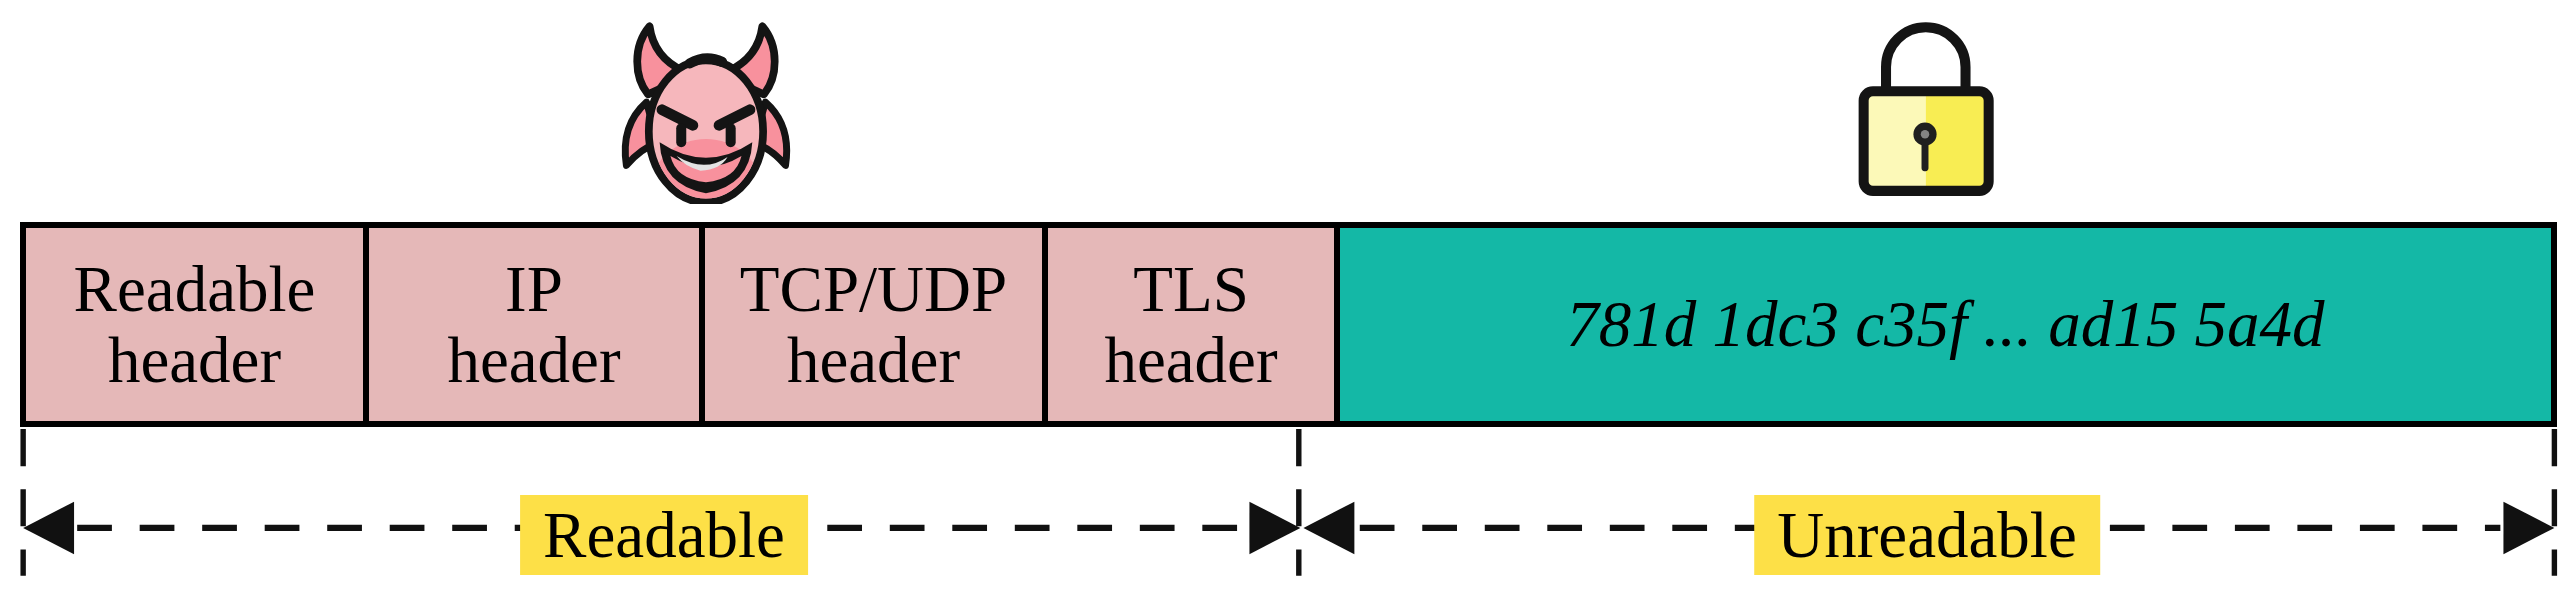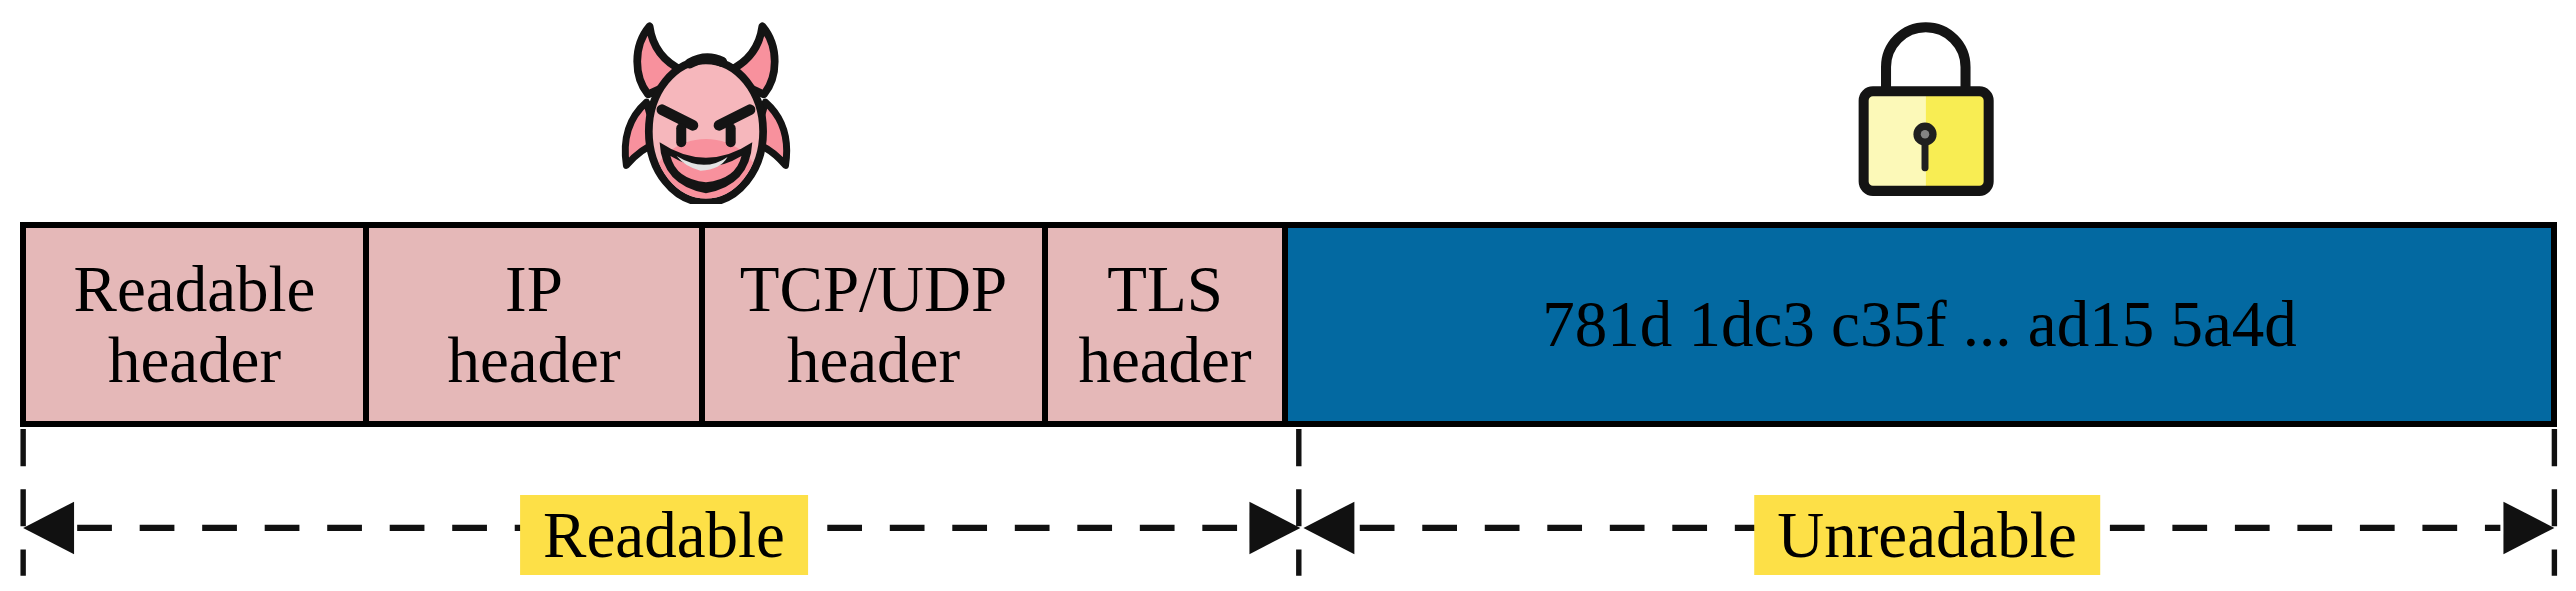--- a/index.html
+++ b/index.html
@@ -11,22 +11,22 @@
   .packet-row{
     position:absolute;left:20px;top:222px;width:2537px;height:205px;
     border:6.2px solid #000;box-sizing:border-box;display:flex;
   }
   .cell{
     box-sizing:border-box;border-right:6.2px solid #000;
     display:flex;flex-direction:column;justify-content:center;align-items:center;
     text-align:center;font-size:65px;line-height:1.08;white-space:nowrap;
   }
   .cell.hdr{background:#e5b8b8;}
-  .cell.c1{width:343px;} .cell.c2{width:336px;text-align:center;} .cell.c3{width:343px;} .cell.c4{width:240px;}
-  .cell.payload{flex:1;background:#0369a1;border-right:none;flex-direction:row;}
+  .cell.c1{width:343px;} .cell.c2{width:336px;text-align:center;} .cell.c3{width:343px;} .cell.c4{width:292px;}
+  .cell.payload{flex:1;background:#14b8a6;border-right:none;flex-direction:row;font-style:italic;}
   
   .icon{position:absolute;}
   .icon.devil{left:614px;top:14px;width:204px;height:190px;}
   .icon.lock{left:1854px;top:18.5px;width:142px;height:184px;}
   
   .annot{position:absolute;left:0;top:0;width:2576px;height:592px;z-index:1;}
   .range-label{
     position:absolute;top:495px;transform:translateX(-50%);
     background:#fde047;padding:0 23px;font-size:65px;line-height:80px;
     z-index:2;white-space:nowrap;

